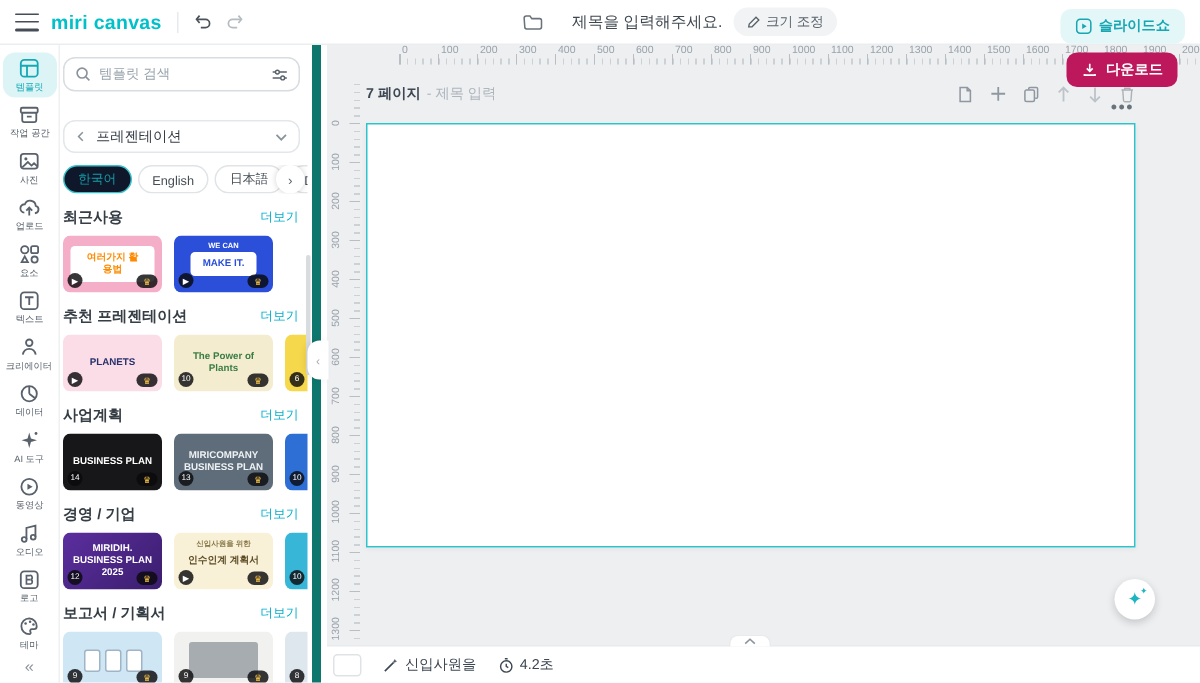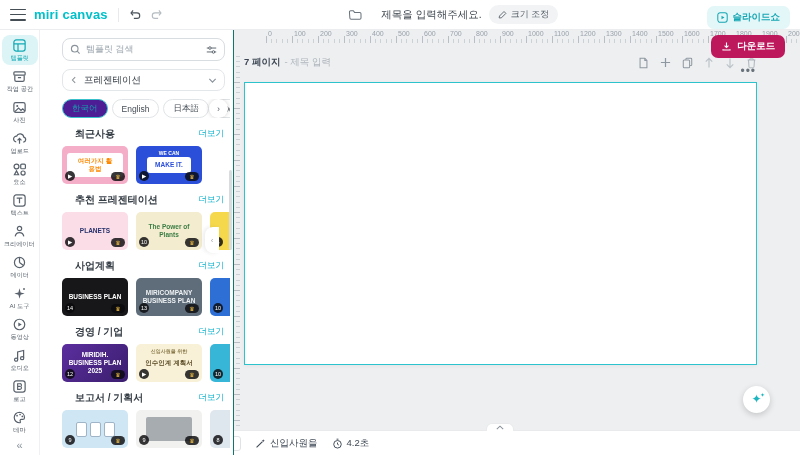--- a/index.html
+++ b/index.html
@@ -32,37 +32,37 @@
   .rail { position:absolute; left:0; top:30px; width:40px; bottom:0; background:#fff;
     border-right:1px solid #eef0f1; display:flex; flex-direction:column; align-items:center;
     padding-top:5px; gap:1px; z-index:25; overflow:hidden; }
   .rail-item { width:36px; height:30px; border-radius:8px; display:flex; flex-direction:column;
     align-items:center; justify-content:center; gap:1px; color:#59626c; cursor:pointer; flex:none; }
   .rail-item .rlabel { font-size:6.5px; white-space:nowrap; transform:scale(.95); }
   .rail-item.active { background:#ddf4f6; color:#14a9b4; }
   .rail-collapse { margin-top:1px; color:#8a939b; font-size:11px; cursor:pointer; }
 
   
-  .panel { position:absolute; left:56px; top:30px; width:178px; bottom:0; background:#fff;
-    border-right:1px solid #0f766e; padding:8px 3px 0 6px; z-index:20; overflow:hidden; }
+  .panel { position:absolute; left:36px; top:30px; width:178px; bottom:0; background:#fff;
+    border-right:6px solid #0f766e; padding:8px 3px 0 6px; z-index:20; overflow:hidden; }
   .search-box { display:flex; align-items:center; gap:5px; border:1px solid #d8dde1; border-radius:8px;
     height:23px; padding:0 7px; margin-right:5px; }
   .search-box .ph { flex:1; font-size:9px; color:#9aa4ad; }
   .cat-drop { display:flex; align-items:center; border:1px solid #e3e7ea; border-radius:8px;
-    height:22px; padding:0 7px; margin:8px 5px 0 0; cursor:pointer; }
+    height:22px; padding:0 7px; margin:19px 5px 0 0; cursor:pointer; }
   .cat-drop .cname { flex:1; font-size:9.5px; color:#343c44; margin-left:6px; }
   .lang-row { position:relative; display:flex; gap:4px; margin:8px 0 0 0; height:19px; overflow:hidden; }
   .lang-pill { flex:none; display:flex; align-items:center; border:1px solid #e0e4e7; background:#fff;
     border-radius:10px; padding:0 9px; font-size:8.5px; color:#454d55; cursor:pointer; white-space:nowrap; }
-  .lang-pill.sel { border-color:#37c1ca; background:#4c1d95; color:#169fab; }
+  .lang-pill.sel { border-color:#37c1ca; background:#0f172a; color:#169fab; }
   .lang-next { position:absolute; right:2px; top:0; width:19px; height:19px; border-radius:50%;
     background:#fff; box-shadow:0 0 4px rgba(0,0,0,.18); display:flex; align-items:center; justify-content:center;
     font-size:9px; color:#59626b; cursor:pointer; }
   .tsec { margin-top:9px; }
-  .tsec-head { display:flex; align-items:center; justify-content:space-between; padding-right:6px;margin-left:13px; }
+  .tsec-head { display:flex; align-items:center; justify-content:space-between; padding-right:6px; }
   .tsec-title { font-size:10px; font-weight:bold; color:#353d45; }
   .tsec-more { font-size:8.5px; color:#00aecb; cursor:pointer; }
   .thumb-row { display:flex; gap:8px; margin-top:5px; overflow:hidden; }
   .thumb { position:relative; flex:none; width:66px; height:38px; border-radius:5px; overflow:hidden;
     cursor:pointer; display:flex; align-items:center; justify-content:center; }
   .thumb-label { font-size:6.5px; font-weight:bold; text-align:center; line-height:1.2; padding:1px 3px; }
   .thumb-sub { position:absolute; top:4px; width:100%; text-align:center; font-size:5px; font-weight:bold; }
   .thumb-card { background:#fff; border-radius:3px; padding:3px 5px; max-width:85%;
     display:flex; align-items:center; justify-content:center; }
   .bdl { position:absolute; left:3px; bottom:3px; min-width:10px; height:10px; border-radius:5px;

